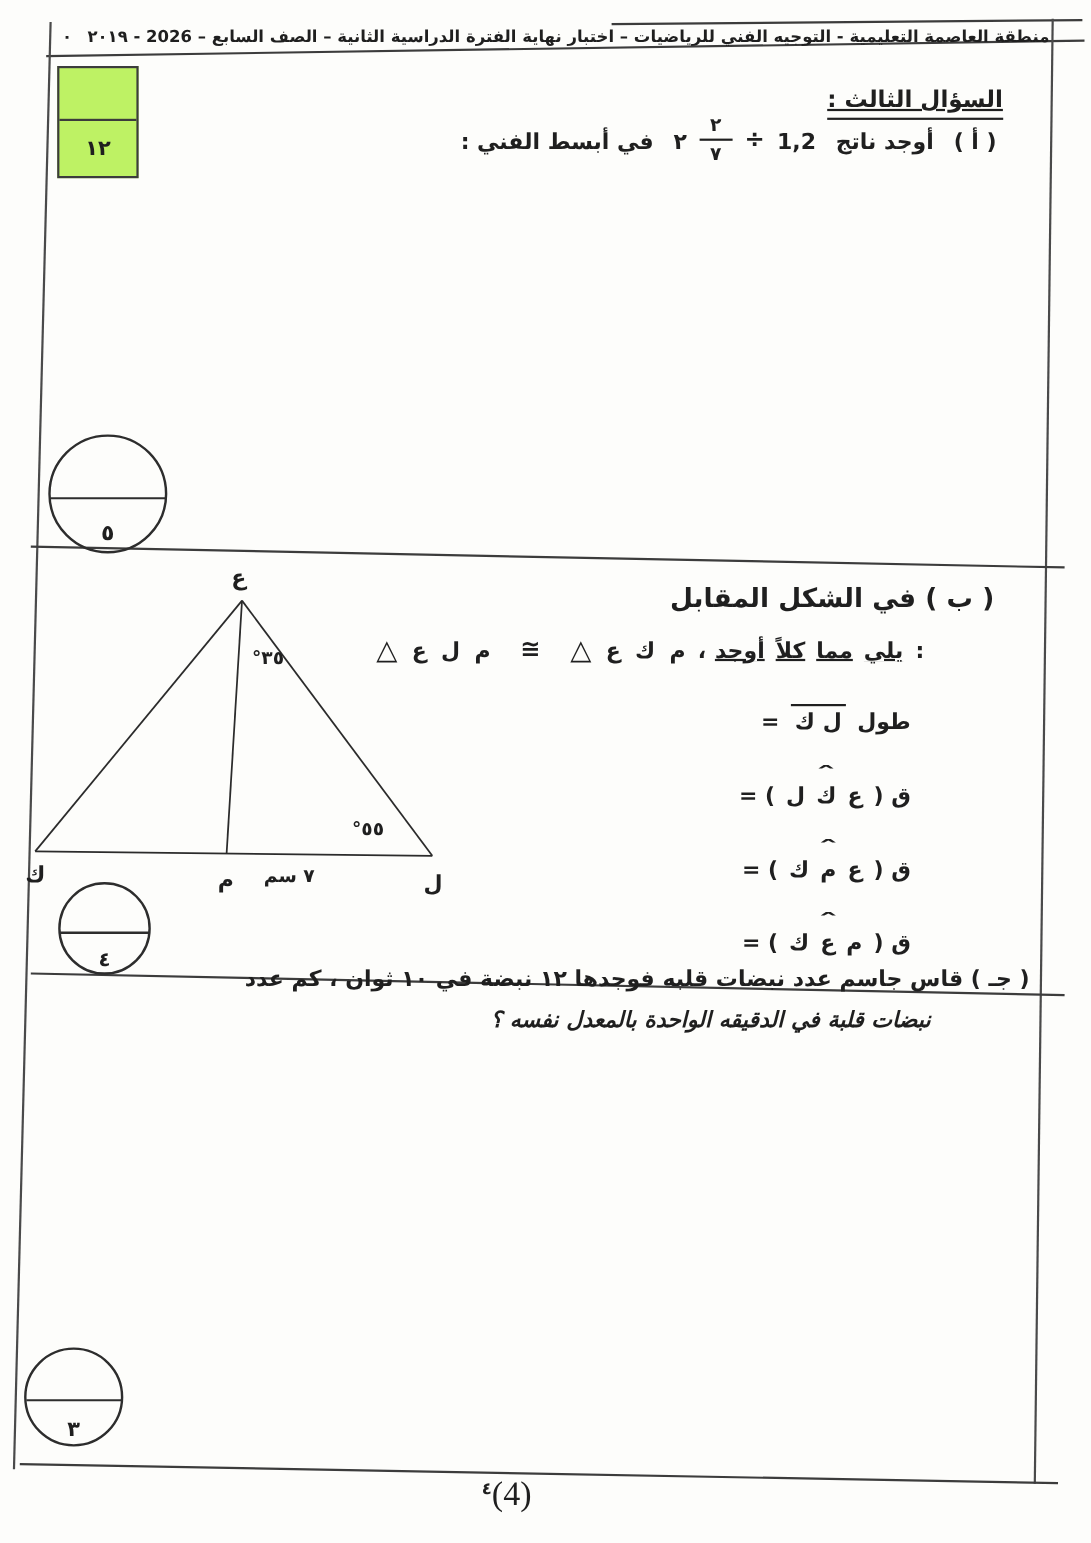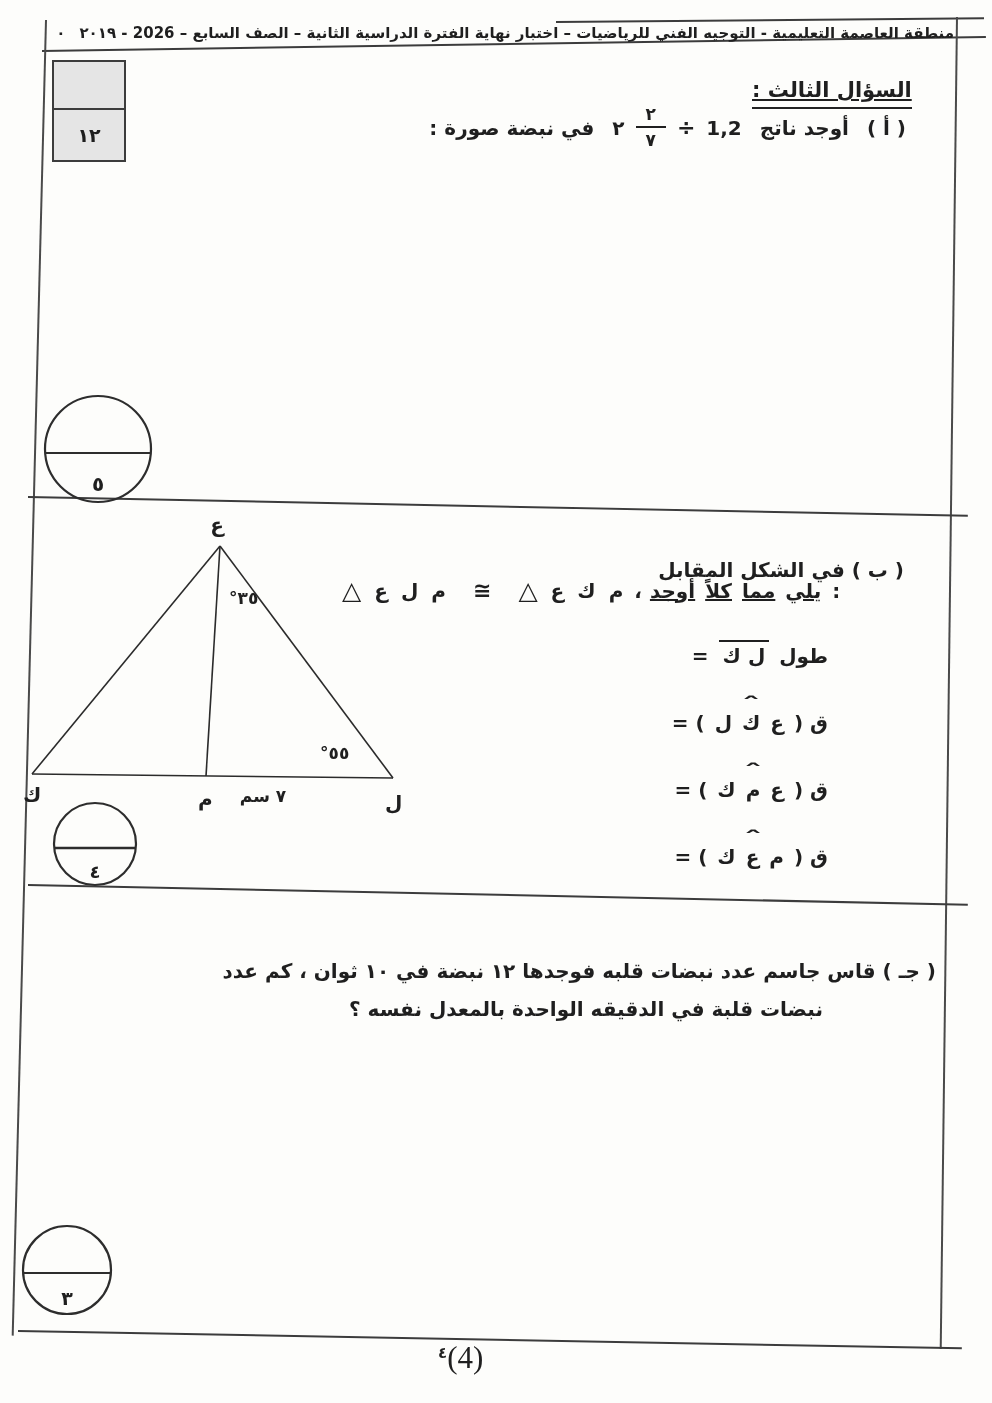--- a/index.html
+++ b/index.html
@@ -13,60 +13,60 @@
 
   
   .hline{position:absolute;height:2px;background:#3c3c3c;transform-origin:left center;}
   .vline{position:absolute;width:2px;background:#4a4a4a;transform-origin:top left;}
 
   
   .header-text{top:24px;right:38px;font-size:15px;font-weight:bold;white-space:nowrap;
     direction:rtl;display:flex;flex-direction:row;align-items:baseline;gap:14px;}
 
   
-  .score-box{left:52px;top:60px;width:70px;border:2px solid #3c3c3c;background:#e5e5e5;}
+  .score-box{left:52px;top:60px;width:70px;border:2px solid #3c3c3c;background:#bef264;}
   .score-cell{height:46px;border-bottom:2px solid #3c3c3c;}
   .score-cell:last-child{border-bottom:none;height:50px;display:flex;align-items:center;justify-content:center;
     font-size:19px;font-weight:bold;}
 
   
   .q-title{top:78px;left:752px;font-size:21px;font-weight:bold;direction:rtl;
     border-bottom:2.5px solid #222;padding-bottom:5px;white-space:nowrap;text-decoration:underline;}
 
   
   .part-a-line{top:106px;right:86px;direction:rtl;display:flex;align-items:center;gap:18px;
     font-size:20px;font-weight:bold;white-space:nowrap;}
   .math-expr{direction:ltr;unicode-bidi:isolate;display:inline-flex;align-items:center;gap:11px;font-weight:bold;}
   .frac{display:inline-flex;flex-direction:column;align-items:center;line-height:1;font-size:17px;}
   .frac .num{padding:0 10px 3px 10px;}
   .frac .den{border-top:2px solid #1f1f1f;padding:4px 10px 0 10px;}
   .op-div{font-size:22px;}
 
   
-  .part-b-head{top:530px;right:88px;font-size:20px;font-weight:bold;direction:rtl;white-space:nowrap;margin-top:28px;}
+  .part-b-head{top:530px;right:88px;font-size:24px;font-weight:bold;direction:rtl;white-space:nowrap;}
   .cong-line{top:576px;left:342px;display:flex;direction:ltr;align-items:center;gap:13px;
     font-size:20px;font-weight:bold;white-space:nowrap;}
   .cong-line .tk-tri{font-size:25px;font-weight:normal;}
   .cong-line .tk-sym{font-size:22px;margin:0 14px;}
   .cong-line .tk-word{margin-left:-3px;text-decoration:underline;}
   .cong-line .tk-punc{margin:0 -2px;}
 
   .measure-items{top:626px;right:164px;display:flex;flex-direction:column;align-items:flex-start;
     direction:rtl;row-gap:29px;}
   .m-item{display:flex;direction:rtl;align-items:flex-end;gap:10px;font-size:20px;font-weight:bold;
     white-space:nowrap;padding-top:14px;}
   .overbar{border-top:2px solid #1f1f1f;padding:2px 4px 0 4px;}
   .hat{position:relative;}
   .hat::before{content:"ˆ";position:absolute;top:-17px;left:50%;transform:translateX(-50%) scaleX(2.2);
     font-size:17px;font-weight:bold;}
 
   
-  .part-c{top:952px;right:56px;width:760px;direction:rtl;text-align:right;
+  .part-c{top:870px;right:56px;width:760px;direction:rtl;text-align:right;
     font-size:20px;font-weight:bold;line-height:1.9;}
-  .part-c .line2{margin-left:auto;margin-right:113px;}
+  .part-c .line2{margin-left:auto;margin-right:90px;font-style:italic;}
 
   
   .footer{top:1340px;left:438px;direction:ltr;display:flex;align-items:flex-start;}
   .footer .sup{font-size:15px;font-weight:bold;margin-top:4px;}
   .footer .pg{font-family:"Liberation Serif","DejaVu Serif",serif;font-size:31px;}
 
   svg text{font-family:"DejaVu Sans",sans-serif;fill:#1f1f1f;}
 </style>
 </head>
 <body>
@@ -98,21 +98,21 @@
     <span>أوجد ناتج</span>
     <span class="math-expr">
       <span>٢</span>
       <span class="frac">
         <span class="num">٢</span>
         <span class="den">٧</span>
       </span>
       <span class="op-div">÷</span>
       <span>1,2</span>
     </span>
-    <span>في نبضة صورة :</span>
+    <span>في أبسط الفني :</span>
   </div>
 
   <svg class="abs" style="left:41px;top:393px;" width="114" height="114" viewBox="0 0 114 114">
     <circle cx="57" cy="56" r="53" fill="none" stroke="#2d2d2d" stroke-width="2.2"></circle>
     <line x1="5" y1="60" x2="109" y2="60" stroke="#2d2d2d" stroke-width="1.8"></line>
     <text x="57" y="98" text-anchor="middle" font-size="20" font-weight="bold">٥</text>
   </svg>
 
   <div class="abs part-b-head">( ب ) في الشكل المقابل</div>
 

